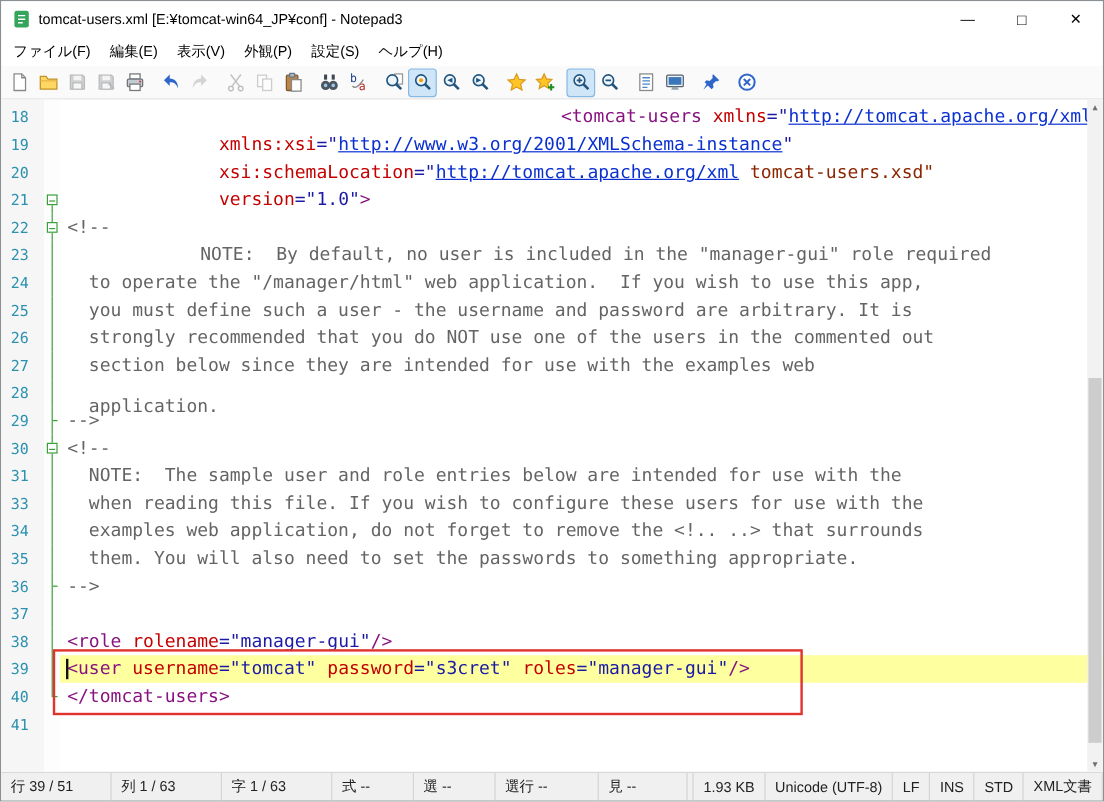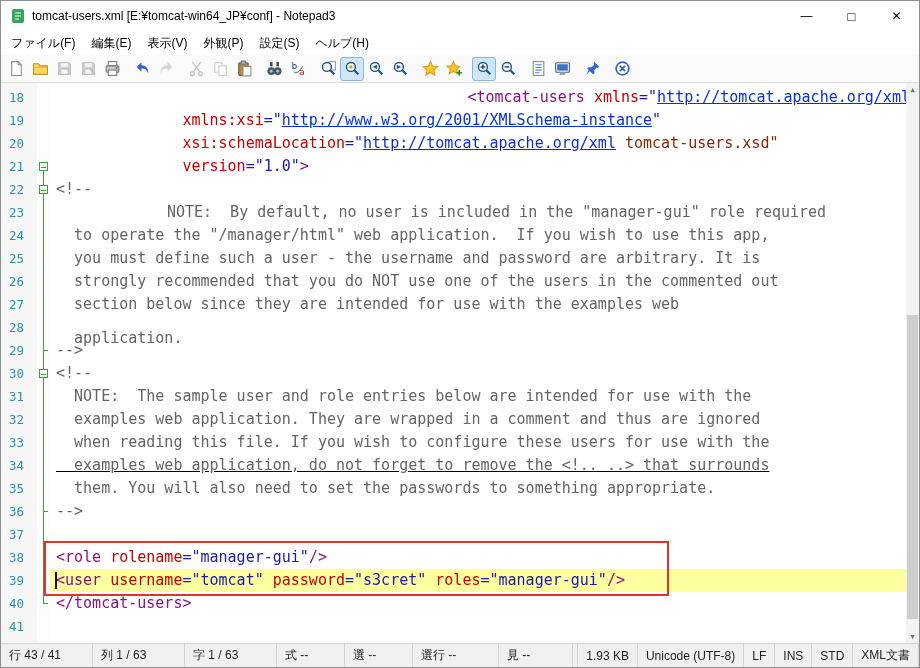--- a/index.html
+++ b/index.html
@@ -336,33 +336,28 @@
             <span class="fbox"></span>
           </span>
           <span class="txt" style="padding-left: 6px;"><span class="com">&lt;!--</span></span>
         </div>
         <div class="row">
           <span class="ln">31</span>
           <span class="fold line"></span>
           <span class="txt" style="padding-left: 6px;"><span class="com">  NOTE:  The sample user and role entries below are intended for use with the</span></span>
         </div>
         <div class="row">
-          <span class="ln">32</span>
-          <span class="fold line"></span>
-          <span class="txt" style="padding-left: 6px;"><span class="com">  examples web application. They are wrapped in a comment and thus are ignored</span></span>
-        </div>
-        <div class="row">
           <span class="ln">33</span>
           <span class="fold line"></span>
           <span class="txt" style="padding-left: 6px;"><span class="com">  when reading this file. If you wish to configure these users for use with the</span></span>
         </div>
         <div class="row">
           <span class="ln">34</span>
           <span class="fold line"></span>
-          <span class="txt" style="padding-left: 6px; text-decoration: underline;"><span class="com">  examples web application, do not forget to remove the &lt;!.. ..&gt; that surrounds</span></span>
+          <span class="txt" style="padding-left: 6px;"><span class="com">  examples web application, do not forget to remove the &lt;!.. ..&gt; that surrounds</span></span>
         </div>
         <div class="row">
           <span class="ln">35</span>
           <span class="fold line"></span>
           <span class="txt" style="padding-left: 6px;"><span class="com">  them. You will also need to set the passwords to something appropriate.</span></span>
         </div>
         <div class="row">
           <span class="ln">36</span>
           <span class="fold end"></span>
           <span class="txt" style="padding-left: 6px;"><span class="com">--&gt;</span></span>
@@ -397,21 +392,21 @@
     <div class="vscroll">
       <div class="varrow">▲</div>
       <div class="vtrack">
         <div class="vthumb"></div>
       </div>
       <div class="varrow">▼</div>
     </div>
   </div>
 
   <div class="statusbar">
-    <span class="sseg s0">行 43 / 41</span>
+    <span class="sseg s0">行 39 / 51</span>
     <span class="sseg s1">列 1 / 63</span>
     <span class="sseg s2">字 1 / 63</span>
     <span class="sseg s3">式 --</span>
     <span class="sseg s4">選 --</span>
     <span class="sseg s5">選行 --</span>
     <span class="sseg s6">見 --</span>
     <span class="sspacer"></span>
     <span class="sseg">1.93 KB</span>
     <span class="sseg">Unicode (UTF-8)</span>
     <span class="sseg">LF</span>

